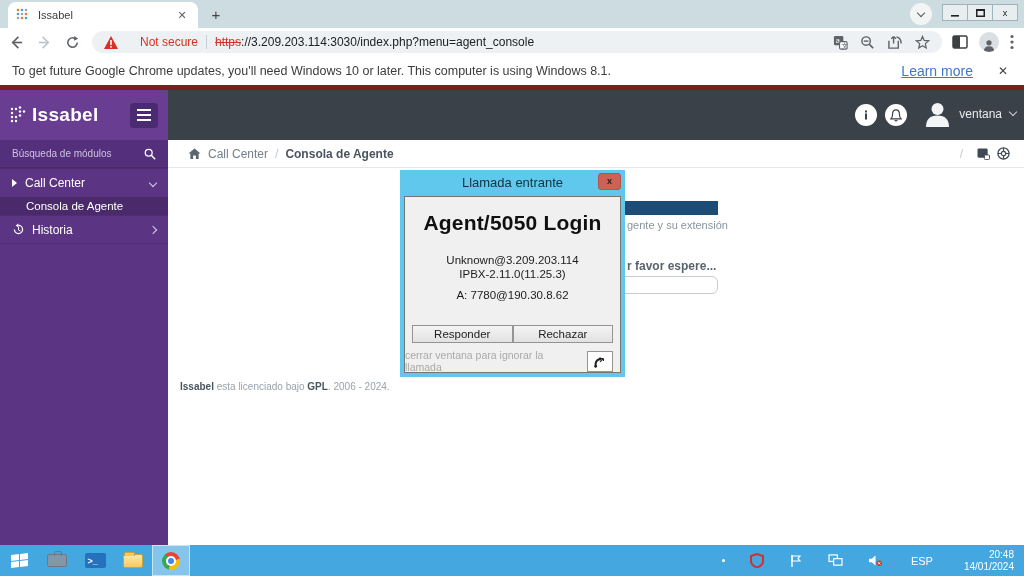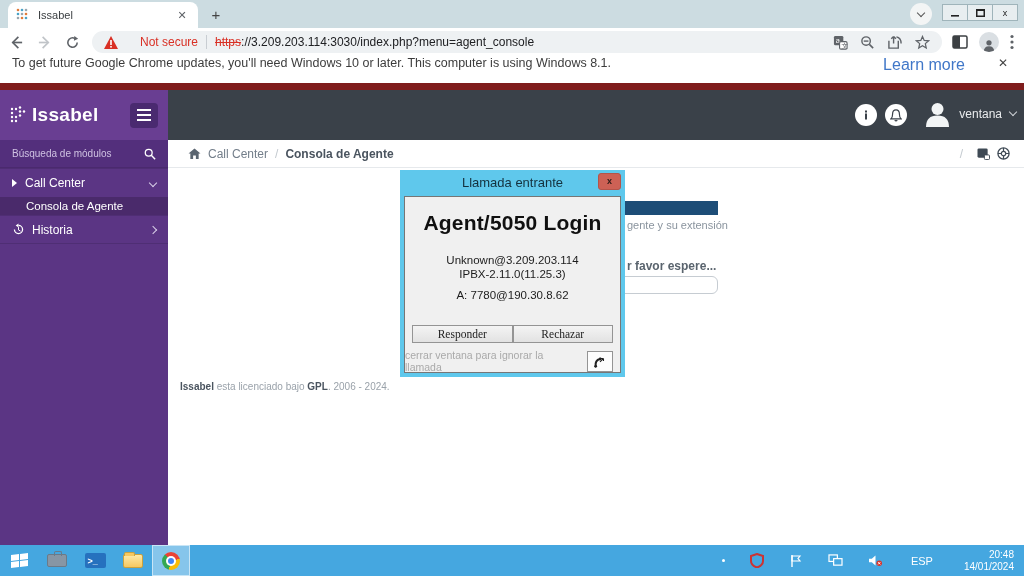--- a/index.html
+++ b/index.html
@@ -22,23 +22,23 @@
   .omnibox { margin-left:8px; width:850px; height:22px; background:#eef1f3; border-radius:12px; display:flex; align-items:center; padding:0 12px; }
   .notsecure { color:#d93025; font-size:12px; }
   .omni-div { width:1px; height:14px; background:#c8cdd2; margin:0 8px; }
   .url-scheme { color:#d93025; font-size:12px; text-decoration:line-through; }
   .url-rest { color:#202124; font-size:12px; }
   .omni-right { margin-left:auto; display:flex; align-items:center; gap:12px; }
   .tb-right { display:flex; align-items:center; gap:11px; margin-left:10px; }
   .avatar-sm { width:20px; height:20px; border-radius:50%; background:#dadfe3; display:flex; align-items:flex-end; justify-content:center; overflow:hidden; }
 
   
-  .infobar { position:absolute; left:0; top:56px; width:1024px; height:34px; background:#fff; border-bottom:7px solid #7f1d1d; display:flex; align-items:flex-start; }
+  .infobar { position:absolute; left:0; top:56px; width:1024px; height:34px; background:#fff; border-bottom:5px solid #7f1d1d; display:flex; align-items:center; }
   .infobar-msg { font-size:12.5px; color:#3c3c3c; margin-left:12px; }
-  .infobar-link { font-size:16px; color:#4077c8; margin-left:auto; margin-right:33px; cursor:pointer; }
+  .infobar-link { font-size:14px; color:#4077c8; text-decoration:underline; margin-left:auto; margin-right:25px; cursor:pointer; }
   .infobar-x { font-size:12px; color:#444; margin-right:16px; cursor:pointer; }
 
   
   .sidebar { position:absolute; left:0; top:90px; width:168px; height:455px; background:#5b3584; }
   .sb-head { height:50px; background:#693e92; display:flex; align-items:center; padding:0 10px; }
   .logo-text { color:#fff; font-size:19px; font-weight:bold; margin-left:6px; letter-spacing:.3px; }
   .hamburger { margin-left:auto; width:28px; height:25px; background:#4a2a70; border-radius:4px; display:flex; flex-direction:column; justify-content:center; align-items:center; gap:3px; cursor:pointer; }
   .hamburger i { display:block; width:14px; height:2px; background:#fff; }
   .sb-search { height:28px; background:#532f7c; border-bottom:1px solid #4a296e; display:flex; align-items:center; padding:0 12px; }
   .sb-search span { color:#cfc2e2; font-size:10px; flex:1; }
@@ -75,21 +75,21 @@
 
   
   .dialog { position:absolute; left:400px; top:170px; width:225px; height:207px; background:#5fc8ec; z-index:5; }
   .dlg-title { height:25px; line-height:26px; text-align:center; font-size:13px; color:#14313e; }
   .dlg-close { position:absolute; top:3px; right:4px; width:23px; height:17px; background:#cd6155; border:1px solid #b4544a; border-radius:3px; color:#2d1b18; font-size:9px; font-weight:bold; text-align:center; line-height:15px; cursor:pointer; }
   .dlg-body { position:absolute; left:4px; right:4px; top:26px; bottom:4px; background:#f0f0f0; border:1px solid #767676; }
   .dlg-head { position:absolute; top:14px; width:100%; text-align:center; font-size:21px; font-weight:bold; color:#101010; letter-spacing:.2px; }
   .dlg-info { position:absolute; top:56px; width:100%; text-align:center; font-size:11.5px; color:#1c1c1c; line-height:14px; }
   .dlg-info3 { position:absolute; top:92px; width:100%; text-align:center; font-size:11.5px; color:#1c1c1c; }
   .dlg-btns { position:absolute; top:128px; left:7px; right:7px; display:flex; justify-content:space-between; }
-  .dlg-btn { width:116px; height:18px; background:linear-gradient(#f4f4f4,#e2e2e2); border:1px solid #949494; font-size:11.5px; color:#222; font-family:Liberation Serif, serif; cursor:pointer; }
+  .dlg-btn { width:116px; height:18px; background:linear-gradient(#f4f4f4,#e2e2e2); border:1px solid #949494; font-size:11.5px; color:#222; font-family:Liberation Sans, sans-serif; cursor:pointer; }
   .dlg-foot { position:absolute; top:152px; right:7px; display:flex; align-items:center; gap:7px; }
   .dlg-hint { font-size:10.5px; color:#a9a9a9; }
   .dlg-phone { width:26px; height:21px; background:#fdfdfd; border:1px solid #949494; display:flex; align-items:center; justify-content:center; cursor:pointer; }
 
   
   .taskbar { position:absolute; left:0; top:545px; width:1024px; height:31px; background:#45a7e0; display:flex; align-items:center; }
   .tb-item { width:38px; height:31px; display:flex; align-items:center; justify-content:center; cursor:pointer; }
   .tb-item.active { background:rgba(255,255,255,.35); border:1px solid rgba(255,255,255,.55); }
   .tray { margin-left:auto; display:flex; align-items:center; gap:25px; padding-right:6px; }
   .tray-dot { width:3px; height:3px; border-radius:50%; background:#fff; }

